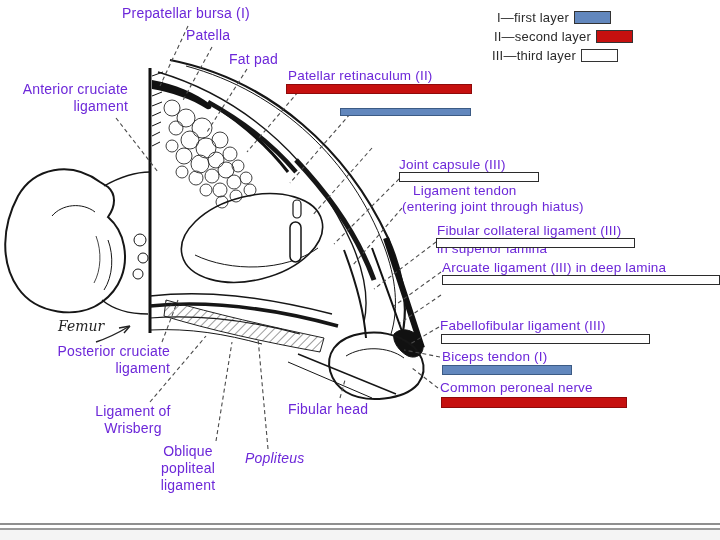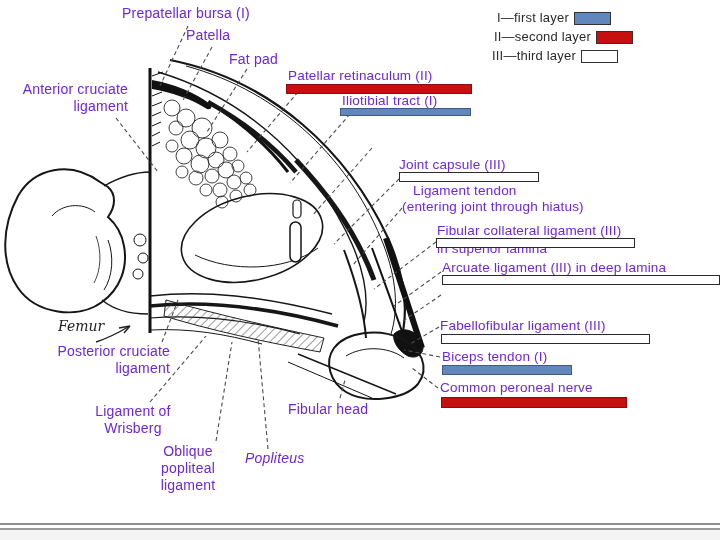--- a/index.html
+++ b/index.html
@@ -7,21 +7,21 @@
          font-family:"Liberation Sans",sans-serif;color:#262626;}
   .lbl{position:absolute;font-size:13.5px;line-height:17px;letter-spacing:.2px;
        white-space:pre-line;color:#6d28d9;}
   .lbl.big{font-size:14px;}
   .lbl.right{text-align:right;}
   .lbl.center{text-align:center;}
   .bar{position:absolute;height:8px;}
   .bar-red{background:#c6100f;border:1px solid #8f0a0a;}
   .bar-blue{background:#6287bd;border:1px solid #3c5b85;}
   .bar-white{background:#ffffff;border:1.5px solid #2b2b2b;}
-  .legend-row{position:absolute;display:flex;align-items:flex-end;gap:5px;}
+  .legend-row{position:absolute;display:flex;align-items:center;gap:5px;}
   .legend-text{font-size:13px;letter-spacing:.2px;color:#2a2a2a;white-space:nowrap;}
   .swatch{width:37px;height:13px;border:1.3px solid #333;box-sizing:border-box;}
   .swatch-blue{background:#6287bd;}
   .swatch-red{background:#c6100f;}
   .swatch-white{background:#ffffff;}
   #art{position:absolute;left:0;top:0;}
   #divider{position:absolute;left:0;top:523px;width:720px;height:3px;
            border-top:2px solid #8f8f8f;border-bottom:2px solid #9a9a9a;background:#fff;}
   #footer-strip{position:absolute;left:0;top:530px;width:720px;height:10px;background:#f4f4f4;}
 </style>
@@ -174,21 +174,20 @@
     <span class="swatch swatch-white"></span>
   </div>
 
   <div class="lbl big" style="left:122px;top:5px;">Prepatellar bursa (I)</div>
   <div class="lbl big" style="left:186px;top:27px;">Patella</div>
   <div class="lbl big" style="left:229px;top:51px;">Fat pad</div>
 
   <div class="lbl" style="left:288px;top:67px;">Patellar retinaculum (II)</div>
   <div class="bar bar-red" style="left:286px;top:84px;width:184px;"></div>
 
-  <div class="lbl" style="left:342px;top:92px;">Iliotibial tract (I)</div>
   <div class="bar bar-blue" style="left:340px;top:108px;width:129px;height:6px;"></div>
 
 
   <div class="lbl" style="left:399px;top:156px;">Joint capsule (III)</div>
   <div class="bar bar-white" style="left:399px;top:172px;width:138px;"></div>
 
   <div class="lbl" style="left:413px;top:182px;">Ligament tendon</div>
   <div class="lbl" style="left:402px;top:198px;">(entering joint through hiatus)</div>
 
   <div class="lbl" style="left:437px;top:222px;">Fibular collateral ligament (III)</div>

